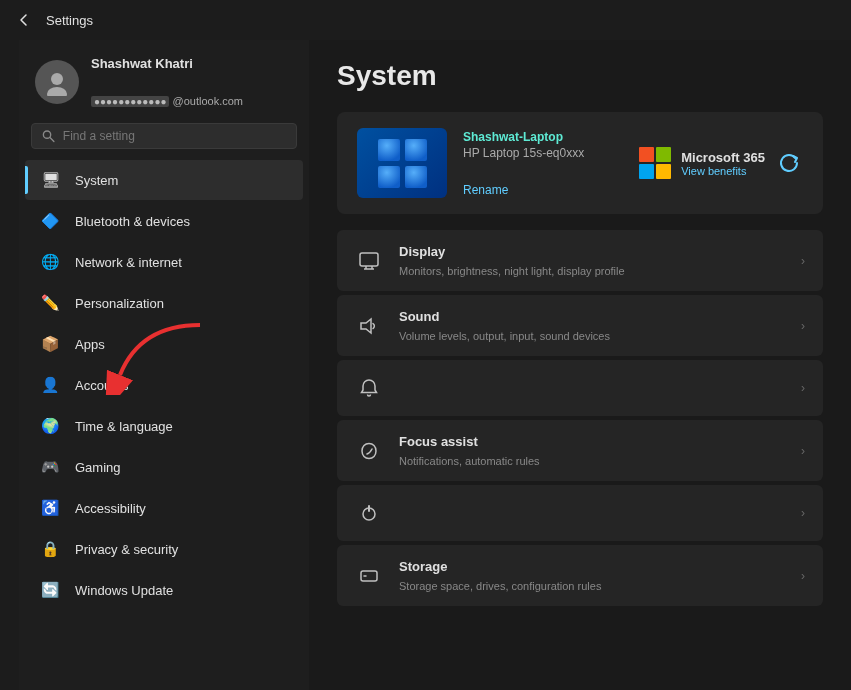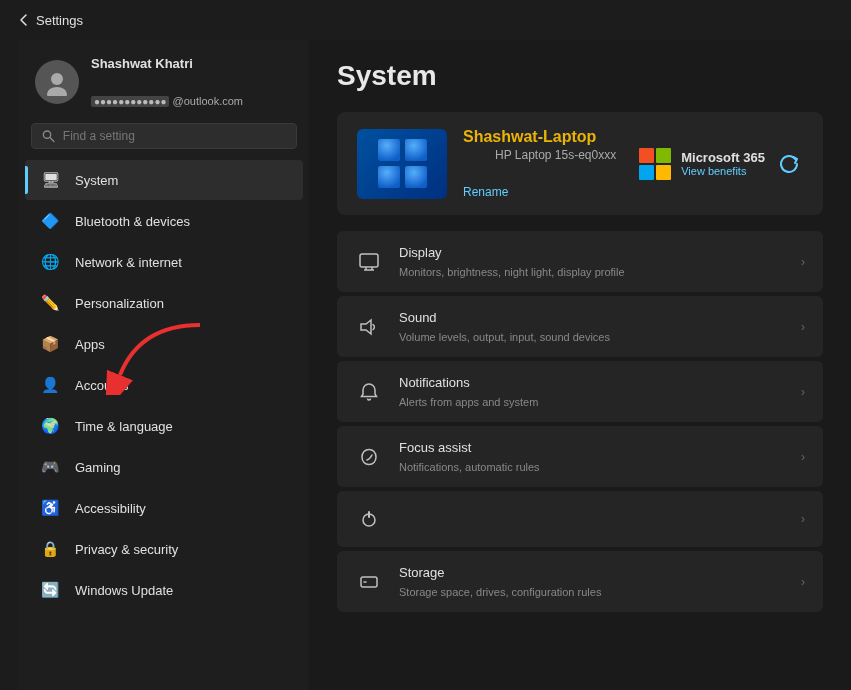--- a/index.html
+++ b/index.html
@@ -15,21 +15,21 @@
       flex-direction: column;
     }
 
     
     .title-bar {
       height: 40px;
       background: #1c1c1c;
       display: flex;
       align-items: center;
       padding: 0 12px;
-      gap: 0;
+      gap: 10px;
       flex-shrink: 0;
     }
     .title-bar-back {
       width: 24px; height: 24px;
       display: flex; align-items: center; justify-content: center;
       cursor: pointer;
       border-radius: 4px;
     }
     .title-bar-title {
       font-size: 13px;
@@ -164,22 +164,22 @@
     .device-left { display: flex; align-items: center; gap: 16px; }
     .device-image {
       width: 90px; height: 70px;
       background: linear-gradient(135deg, #0050a0, #003080);
       border-radius: 6px;
       display: flex; align-items: center; justify-content: center;
       overflow: hidden;
       position: relative;
     }
     .device-info { display: flex; flex-direction: column; gap: 2px; }
-    .device-name { font-size: 16px; font-weight: 600; color: #eab308; }
-    .device-model { font-size: 12px; color: #aaa; margin-left: 32px; }
+    .device-name { font-size: 12px; font-weight: 600; color: #5eead4; }
+    .device-model { font-size: 12px; color: #aaa; }
     .device-rename { font-size: 12px; color: #60cdff; cursor: pointer; margin-top: 21px; }
     .device-right { display: flex; align-items: center; gap: 10px; }
     .ms365-logo {
       width: 32px; height: 32px;
       display: grid;
       grid-template-columns: 1fr 1fr;
       gap: 2px;
     }
     .ms365-logo div { border-radius: 1px; }
     .ms365-info { display: flex; flex-direction: column; }
@@ -207,21 +207,21 @@
     }
     .settings-item + .settings-item { margin-top: 2px; }
     .settings-item-icon {
       width: 28px; height: 28px;
       display: flex; align-items: center; justify-content: center;
       color: #c0c0c0;
       font-size: 18px;
       flex-shrink: 0;
     }
     .settings-item-text { display: flex; flex-direction: column; }
-    .settings-item-title { font-size: 13px; color: #e0e0e0; font-weight: 400; }
+    .settings-item-title { font-size: 13px; color: #e0e0e0; font-weight: 700; }
     .settings-item-desc { font-size: 11px; color: #888; margin-top: 6px; }
     .settings-item-arrow {
       margin-left: auto;
       color: #666;
       font-size: 12px;
     }
 
     
     .app-body { position: relative; }
 
@@ -414,24 +414,20 @@
       </div>
       <span class="settings-item-arrow">›</span>
     </div>
         <div class="settings-item">
       <div class="settings-item-icon">
         <svg width="20" height="20" viewBox="0 0 20 20" fill="none">
               <path d="M10 2a6 6 0 0 0-6 6v4l-1.5 2.5h15L16 12V8a6 6 0 0 0-6-6z" stroke="#c0c0c0" stroke-width="1.5"></path>
               <path d="M8.5 16.5a1.5 1.5 0 0 0 3 0" stroke="#c0c0c0" stroke-width="1.5"></path>
             </svg>
       </div>
-      <div class="settings-item-text">
-        <span class="settings-item-title">Notifications</span>
-        <span class="settings-item-desc">Alerts from apps and system</span>
-      </div>
       <span class="settings-item-arrow">›</span>
     </div>
         <div class="settings-item">
       <div class="settings-item-icon">
         <svg width="20" height="20" viewBox="0 0 20 20" fill="none">
               <path d="M10 2.5C6 2.5 3 5.5 3 10s3 7.5 7 7.5 7-3 7-7.5-3-7.5-7-7.5z" stroke="#c0c0c0" stroke-width="1.5"></path>
               <path d="M13 8c-1 2-2 4-5 5" stroke="#c0c0c0" stroke-width="1.5" stroke-linecap="round"></path>
             </svg>
       </div>
       <div class="settings-item-text">

